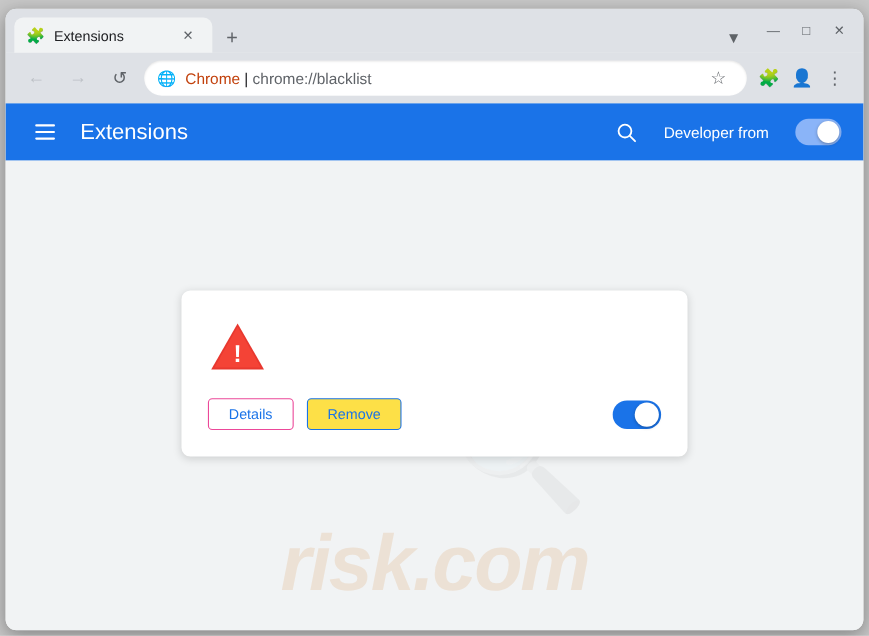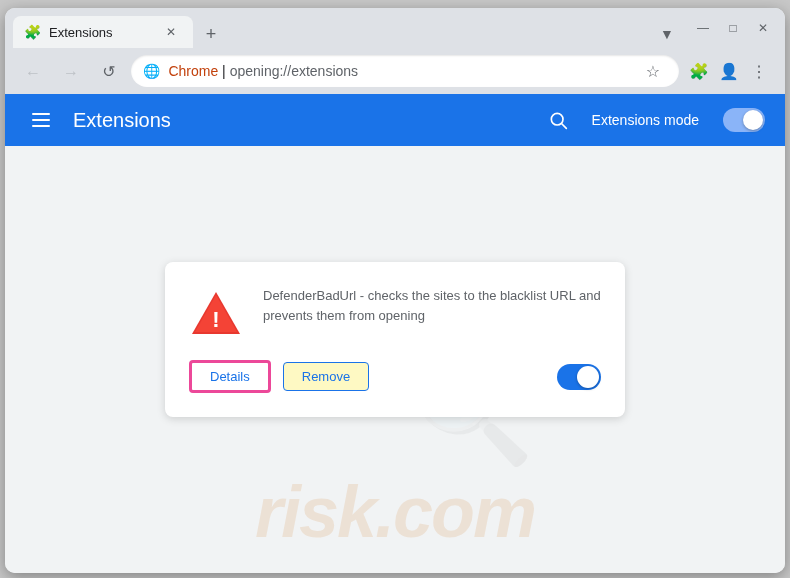--- a/index.html
+++ b/index.html
@@ -370,33 +370,33 @@
     }
 
     .card-actions {
       display: flex;
       align-items: center;
       gap: 12px;
       margin-top: 4px;
     }
 
     .btn-details {
-      border: 3px solid #ec4899;
+      border: 1px solid #ec4899;
       background: white;
       color: #1a73e8;
       padding: 6px 18px;
       border-radius: 4px;
       font-size: 13px;
       cursor: pointer;
       font-weight: 500;
     }
 
     .btn-remove {
       border: 1px solid #1a73e8;
-      background: #fef9c3;
+      background: #fde047;
       color: #1a73e8;
       padding: 6px 18px;
       border-radius: 4px;
       font-size: 13px;
       cursor: pointer;
       font-weight: 500;
     }
 
     .card-toggle {
       margin-left: auto;
@@ -449,21 +449,21 @@
   </div>
 
   <div class="address-bar-row">
     <div class="nav-btn disabled">←</div>
     <div class="nav-btn disabled">→</div>
     <div class="nav-btn">↺</div>
 
     <div class="address-bar">
       <span class="address-favicon">🌐</span>
       <span class="address-text">
-        <span class="address-domain">Chrome</span><span> | </span><span class="address-path">opening://extensions</span>
+        <span class="address-domain">Chrome</span><span> | </span><span class="address-path">chrome://blacklist</span>
       </span>
       <div class="address-actions">
         <div class="addr-action-btn">☆</div>
       </div>
     </div>
 
     <div class="toolbar-right">
       <div class="addr-action-btn">🧩</div>
       <div class="addr-action-btn">👤</div>
       <div class="addr-action-btn">⋮</div>
@@ -478,21 +478,21 @@
         <div class="hamburger-line"></div>
       </div>
     </div>
     <span class="ext-title">Extensions</span>
     <div class="search-btn">
       <svg width="20" height="20" viewBox="0 0 24 24" fill="none">
         <circle cx="11" cy="11" r="7" stroke="white" stroke-width="2"></circle>
         <line x1="16.5" y1="16.5" x2="22" y2="22" stroke="white" stroke-width="2" stroke-linecap="round"></line>
       </svg>
     </div>
-    <span class="dev-mode-label">Extensions mode</span>
+    <span class="dev-mode-label">Developer from</span>
     <div class="toggle-switch on">
       <div class="toggle-knob"></div>
     </div>
   </div>
 
   <div class="main-content">
 
     <div class="watermark">
       <div style="font-size:100px; color:#aaa; opacity:0.5;">🔍</div>
       <div class="watermark-text">risk.com</div>
@@ -503,21 +503,20 @@
 
         <div class="warning-icon">
           <svg class="warning-triangle-svg" viewBox="0 0 54 48">
             <polygon points="27,3 51,45 3,45" fill="#e8382f" stroke="none"></polygon>
             <polygon points="27,6 48,43 6,43" fill="#f44336" stroke="none"></polygon>
             <text x="27" y="38" text-anchor="middle" font-size="22" font-weight="900" fill="white">!</text>
           </svg>
         </div>
 
         <div class="card-info">
-          <div class="card-desc">DefenderBadUrl - checks the sites to the blacklist URL and prevents them from opening</div>
         </div>
       </div>
 
       <div class="card-actions">
         <button class="btn-details">Details</button>
         <button class="btn-remove">Remove</button>
         <div class="card-toggle">
           <div class="toggle-on">
             <div class="toggle-on-knob"></div>
           </div>

